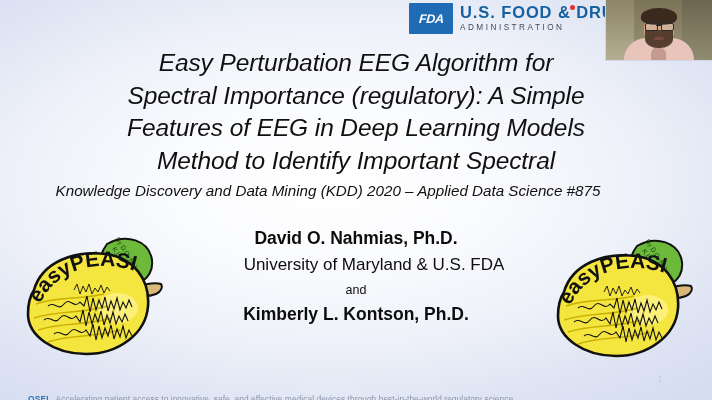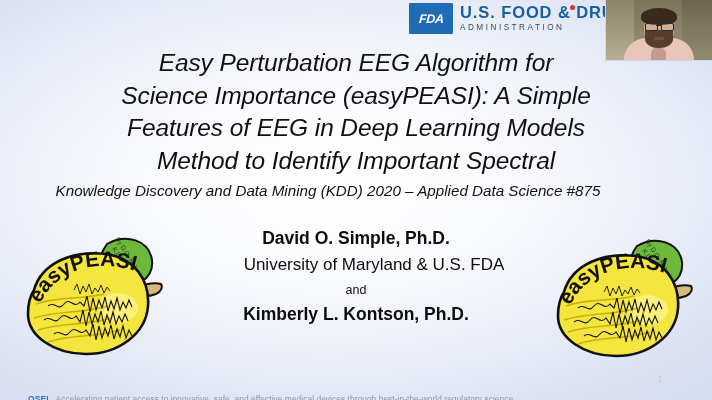--- a/index.html
+++ b/index.html
@@ -235,29 +235,29 @@
     <div class="cam-hair"></div>
     <div class="cam-beard"></div>
     <div class="cam-mouth"></div>
     <div class="cam-glass cam-gl"></div>
     <div class="cam-glass cam-gr"></div>
     <div class="cam-bridge"></div>
   </div>
 
   <div id="title-block">
     <div class="tline">Easy Perturbation EEG Algorithm for</div>
-    <div class="tline">Science Importance (easyPEASI): A Simple</div>
+    <div class="tline">Spectral Importance (regulatory): A Simple</div>
     <div class="tline">Features of EEG in Deep Learning Models</div>
     <div class="tline">Method to Identify Important Spectral</div>
   </div>
 
   <div id="subtitle">Knowledge Discovery and Data Mining (KDD) 2020 – Applied Data Science #875</div>
 
   <div id="authors">
-    <div class="a-name">David O. Simple, Ph.D.</div>
+    <div class="a-name">David O. Nahmias, Ph.D.</div>
     <div class="a-aff">University of Maryland &amp; U.S. FDA</div>
     <div class="a-and">and</div>
     <div class="a-name">Kimberly L. Kontson, Ph.D.</div>
   </div>
 
   <div class="lemon-wrap" id="lemon-left">
     <svg width="152" height="130" viewBox="0 0 152 130">
       <g>
         <path d="M118,56 C128,50 140,48 147,50 C149,53 147,58 142,60 C134,63 124,62 118,60 Z" fill="#d9b97a" stroke="#111" stroke-width="2"></path>
       </g>

